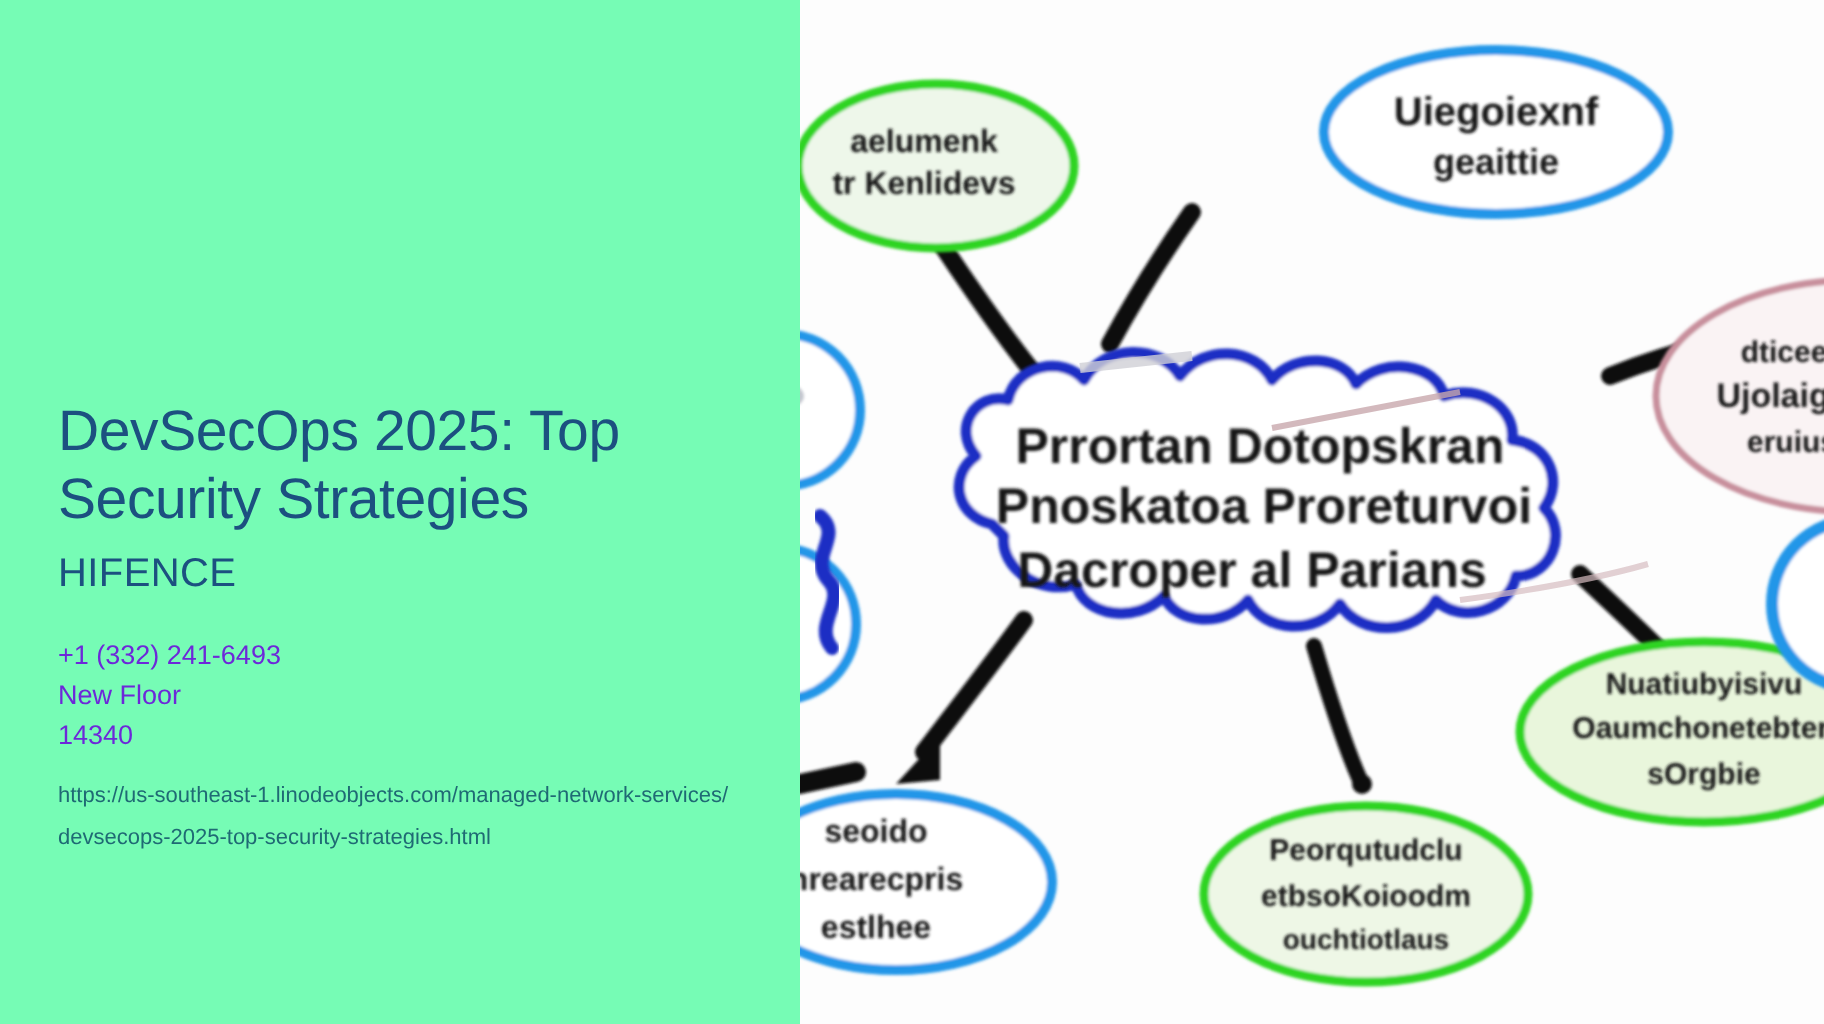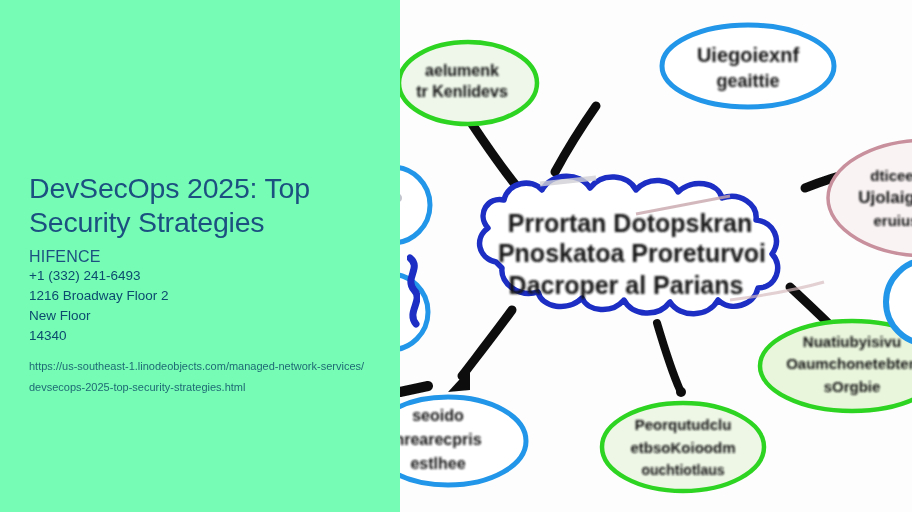--- a/index.html
+++ b/index.html
@@ -26,42 +26,42 @@
     position: relative;
     width: 400px;
     height: 512px;
     background: #76fcb5;
     flex: 0 0 400px;
     box-sizing: border-box;
   }
   .left-inner {
     position: absolute;
     left: 29px;
-    top: 172px;
+    top: 200px;
     width: 350px;
   }
   .article-title {
     color: #1c5080;
     font-size: 28.5px;
     line-height: 1.18;
     font-weight: normal;
     letter-spacing: -0.2px;
     margin: 0 0 9px 0;
     font-family: "Liberation Sans", sans-serif;
   }
   .brand-name {
     color: #1c5080;
-    font-size: 16px;
+    font-size: 20px;
     line-height: 1.1;
     letter-spacing: 0.2px;
-    margin: 0 0 0 0;
+    margin: 0 0 20px 0;
     font-family: "Liberation Sans", sans-serif;
   }
   .contact-line {
-    color: #0c4a6e;
+    color: #6d28d9;
     font-size: 13.5px;
     line-height: 20px;
     font-family: "Liberation Sans", sans-serif;
     white-space: nowrap;
   }
   .url-block {
     margin-top: 10px;
   }
   .url-line {
     color: #1f6a74;
@@ -100,21 +100,20 @@
 
   <div class="left-panel">
     <div class="left-inner">
 
       <div class="article-title">DevSecOps 2025: Top Security Strategies</div>
 
       <div class="brand-name">HIFENCE</div>
 
       <div class="contact-line">+1 (332) 241-6493</div>
 
-      <div class="contact-line">1216 Broadway Floor 2</div>
 
       <div class="contact-line">New Floor</div>
 
       <div class="contact-line">14340</div>
 
       <div class="url-block">
         <div class="url-line">https://us-southeast-1.linodeobjects.com/managed-network-services/</div>
         <div class="url-line">devsecops-2025-top-security-strategies.html</div>
       </div>
 

